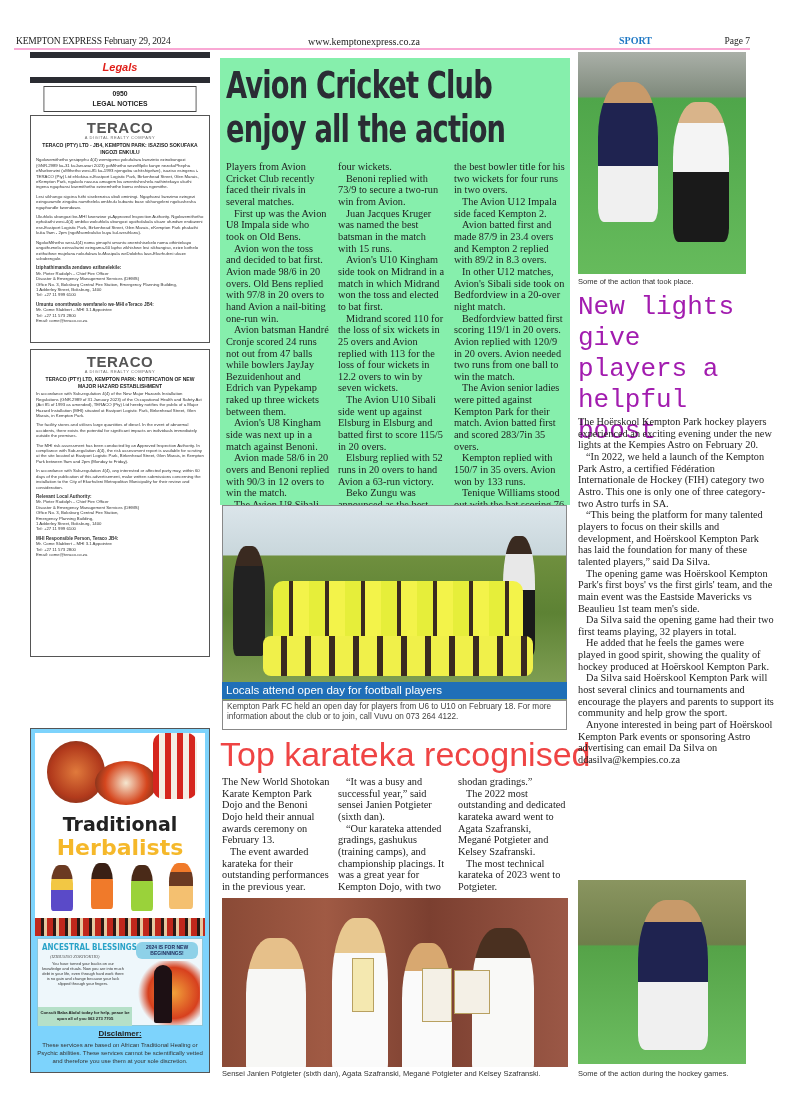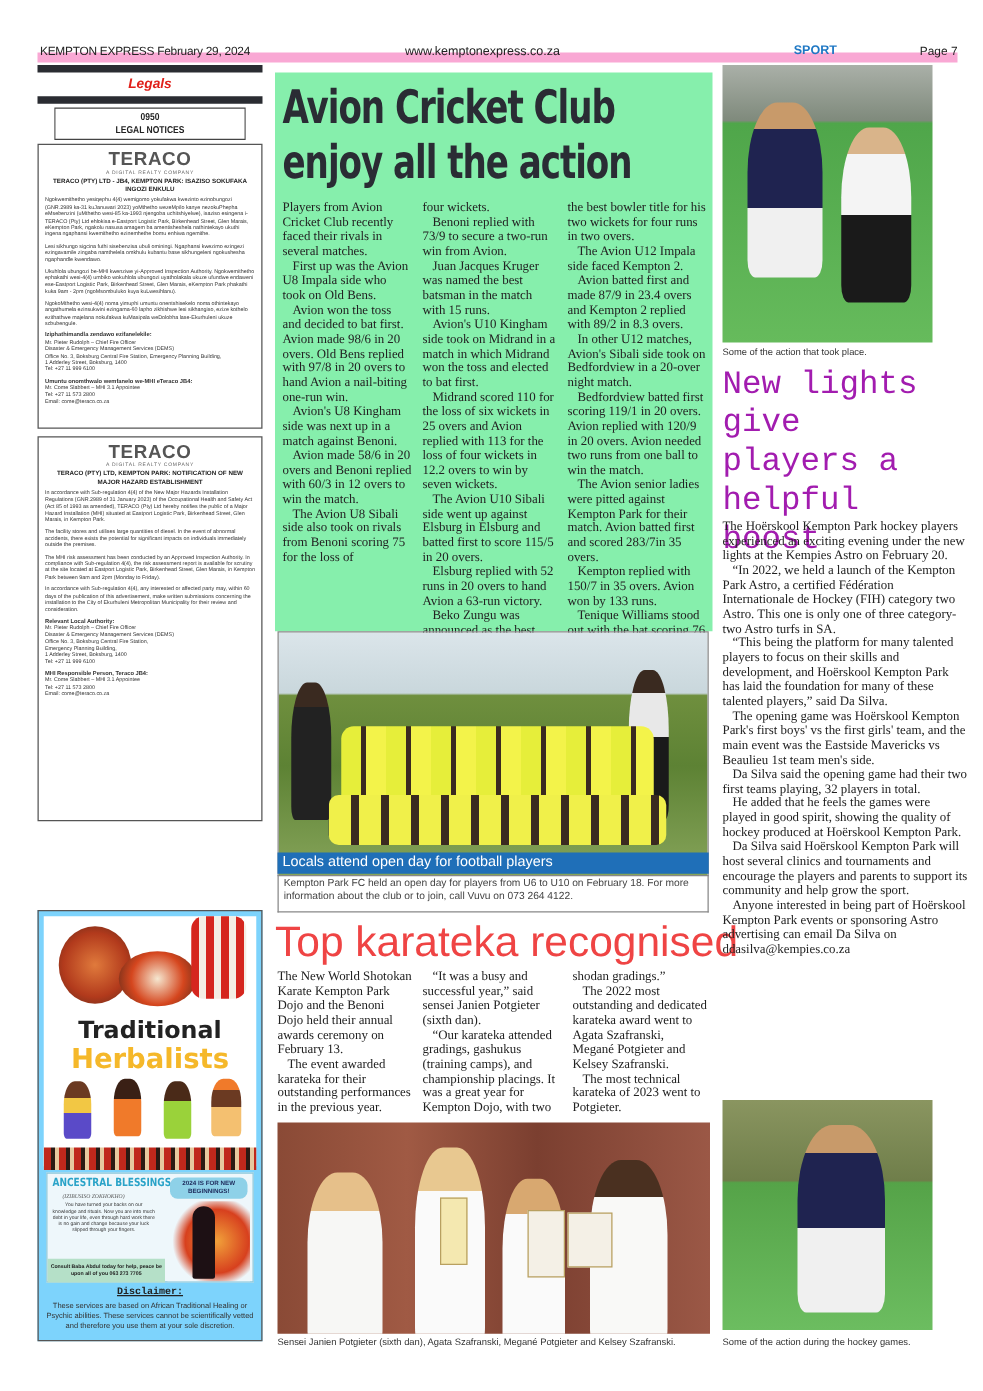--- a/index.html
+++ b/index.html
@@ -1,18 +1,18 @@
 <!DOCTYPE html>
 <html><head>
 <meta charset="utf-8">
 <style>
 *{box-sizing:border-box;margin:0;padding:0}
 body{width:786px;height:1113px;background:#fff;position:relative;overflow:hidden;font-family:"Liberation Serif",serif;color:#222}
 .abs{position:absolute}
-.header{left:30px;top:36px;width:736px;height:14px;font-family:Liberation Sans, sans-serif;font-size:9.5px;border-bottom:8px solid #f9a8d4}
+.header{left:14px;top:36px;width:736px;height:14px;font-family:Liberation Serif, serif;font-size:9.5px;border-bottom:2px solid #f9a8d4}
 .header .date{position:absolute;left:2px;top:0;letter-spacing:-.2px}
 .header .url{position:absolute;left:294px;top:0;font-size:10px}
 .header .sec{position:absolute;left:605px;top:-1px;color:#1f78c4;font-weight:bold;font-size:10px}
 .header .pg{position:absolute;right:0;top:0}
 
 .legals{left:30px;top:52px;width:180px}
 .darkbar{height:6px;background:#2a2c32}
 .legals-title{text-align:center;color:#e0201a;font-family:"Liberation Sans",sans-serif;font-weight:bold;font-style:italic;font-size:11px;padding:3px 0 4px}
 .cat{border:1px solid #444;text-align:center;font-family:"Liberation Sans",sans-serif;font-size:8px;line-height:10px;padding:2px 0;margin-top:3px;font-weight:bold;transform:scaleX(.85)}
 .notice{border:1px solid #555;margin-top:3px;padding:4px 5px;font-family:"Liberation Sans",sans-serif;font-size:4.3px;line-height:5.4px;color:#333}
@@ -29,21 +29,21 @@
 .dancers{position:absolute;left:6px;top:130px;width:160px;height:50px}
 .border-strip{position:absolute;left:0;top:185px;width:170px;height:18px;background:repeating-linear-gradient(90deg,#c0281c 0 6px,#2a1a14 6px 9px,#e6c9a0 9px 12px)}
 .bless{position:absolute;left:6px;top:209px;width:166px;height:88px;border:1px solid #8cc7da;background:#eef7fb}
 .bless-title{position:absolute;left:4px;top:3px;font-family:"DejaVu Sans",sans-serif;font-weight:bold;font-size:9px;color:#2aa3c8;transform:scaleX(.8);transform-origin:left}
 .bless-sub{position:absolute;left:12px;top:15px;font-size:4.5px;font-style:italic;color:#555}
 .bless-text{position:absolute;left:4px;top:22px;width:82px;font-family:"Liberation Sans",sans-serif;font-size:4px;line-height:5px;text-align:center;color:#333}
 .bless-badge{position:absolute;left:98px;top:3px;width:62px;height:17px;background:#8ed1e8;border-radius:6px;font-family:"Liberation Sans",sans-serif;font-weight:bold;font-size:5px;text-align:center;line-height:6px;padding-top:2px;color:#1d2a5b}
 .bless-map{position:absolute;left:96px;top:22px;width:66px;height:64px;background:radial-gradient(circle at 60% 50%,#f1a13a,#d7401e 50%,#eef7fb 70%)}
 .bless-figure{position:absolute;left:116px;top:26px;width:18px;height:58px;background:#1d1014;border-radius:9px 9px 2px 2px}
 .bless-consult{position:absolute;left:0;top:68px;width:94px;height:19px;background:#b5e0c8;font-family:"Liberation Sans",sans-serif;font-weight:bold;font-size:4.2px;text-align:center;line-height:5.5px;padding-top:3px;color:#222}
-.disc-title{position:absolute;left:0;top:300px;width:100%;text-align:center;font-family:Liberation Mono, monospace;font-weight:bold;font-size:8px;text-decoration:underline}
+.disc-title{position:absolute;left:0;top:300px;width:100%;text-align:center;font-family:Liberation Sans, sans-serif;font-weight:bold;font-size:8px;text-decoration:underline}
 .disc-text{position:absolute;left:6px;top:312px;width:166px;text-align:center;font-family:"Liberation Sans",sans-serif;font-size:6px;line-height:8px;color:#333}
 
 .cricket{left:220px;top:58px;width:350px;height:447px;background:#86efac}
 .cricket-head{position:absolute;left:6px;top:6px;font-family:"DejaVu Sans Condensed","DejaVu Sans",sans-serif;font-weight:bold;font-size:37px;line-height:44px;color:#2a2c34;letter-spacing:-1px;transform:scaleX(.82);transform-origin:left}
 .cols{position:absolute;display:flex;gap:8px}
 .col{font-size:10.3px;line-height:11.65px;color:#222}
 .col p{text-indent:8px}
 .col p.first{text-indent:0}
 .photo{position:absolute;overflow:hidden}
 .football{left:222px;top:505px;width:345px;height:196px;border:1px solid #888;background:linear-gradient(#dbe5ea 0%,#c9d7dc 25%,#6f8f3e 26%,#5d8234 55%,#86a45a 100%)}
@@ -155,22 +155,23 @@
 <div class="abs cricket">
   <div class="cricket-head">
     <div>Avion Cricket Club</div>
     <div>enjoy all the action</div>
   </div>
   <div class="cols" style="left:6px;top:103px">
     <div class="col" style="width:104px">
       <p class="first">Players from Avion Cricket Club recently faced their rivals in several matches.</p>
       <p>First up was the Avion U8 Impala side who took on Old Bens.</p>
       <p>Avion won the toss and decided to bat first. Avion made 98/6 in 20 overs. Old Bens replied with 97/8 in 20 overs to hand Avion a nail-biting one-run win.</p>
+      <p>Avion batsman Handré Cronje scored 24 runs not out from 47 balls while bowlers JayJay Bezuidenhout and Edrich van Pypekamp raked up three wickets between them.</p>
       <p>Avion's U8 Kingham side was next up in a match against Benoni.</p>
-      <p>Avion made 58/6 in 20 overs and Benoni replied with 60/3 in 12 overs to win the match.</p>
+      <p>Avion made 58/6 in 20 overs and Benoni replied with 90/3 in 12 overs to win the match.</p>
       <p>The Avion U8 Sibali side also took on rivals from Benoni scoring 75 for the loss of</p>
     </div>
     <div class="col" style="width:108px">
       <p class="first">four wickets.</p>
       <p>Benoni replied with 73/9 to secure a two-run win from Avion.</p>
       <p>Juan Jacques Kruger was named the best batsman in the match with 15 runs.</p>
       <p>Avion's U10 Kingham side took on Midrand in a match in which Midrand won the toss and elected to bat first.</p>
       <p>Midrand scored 110 for the loss of six wickets in 25 overs and Avion replied with 113 for the loss of four wickets in 12.2 overs to win by seven wickets.</p>
       <p>The Avion U10 Sibali side went up against Elsburg in Elsburg and batted first to score 115/5 in 20 overs.</p>
       <p>Elsburg replied with 52 runs in 20 overs to hand Avion a 63-run victory.</p>

